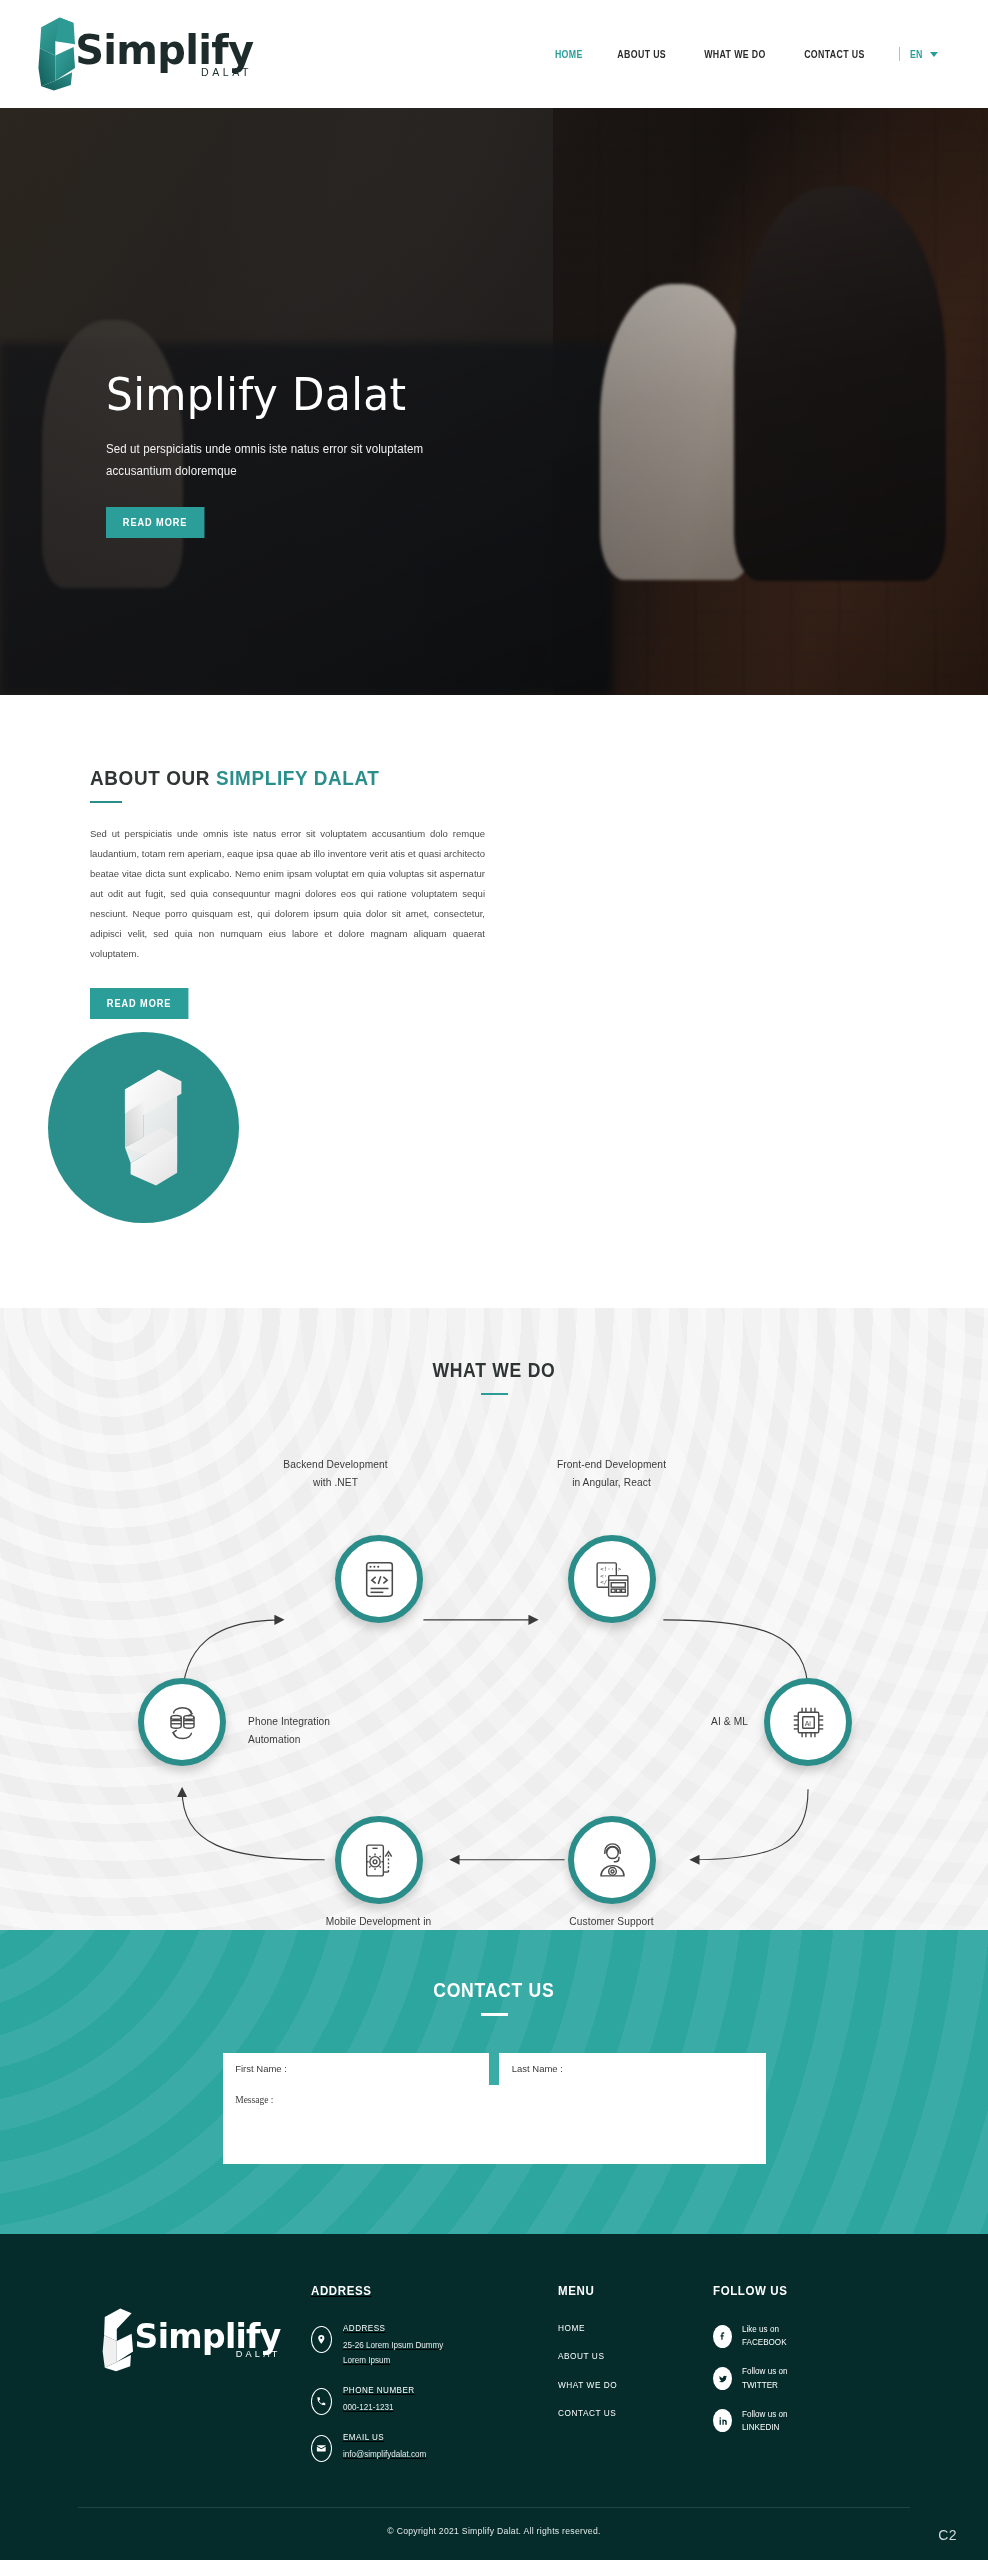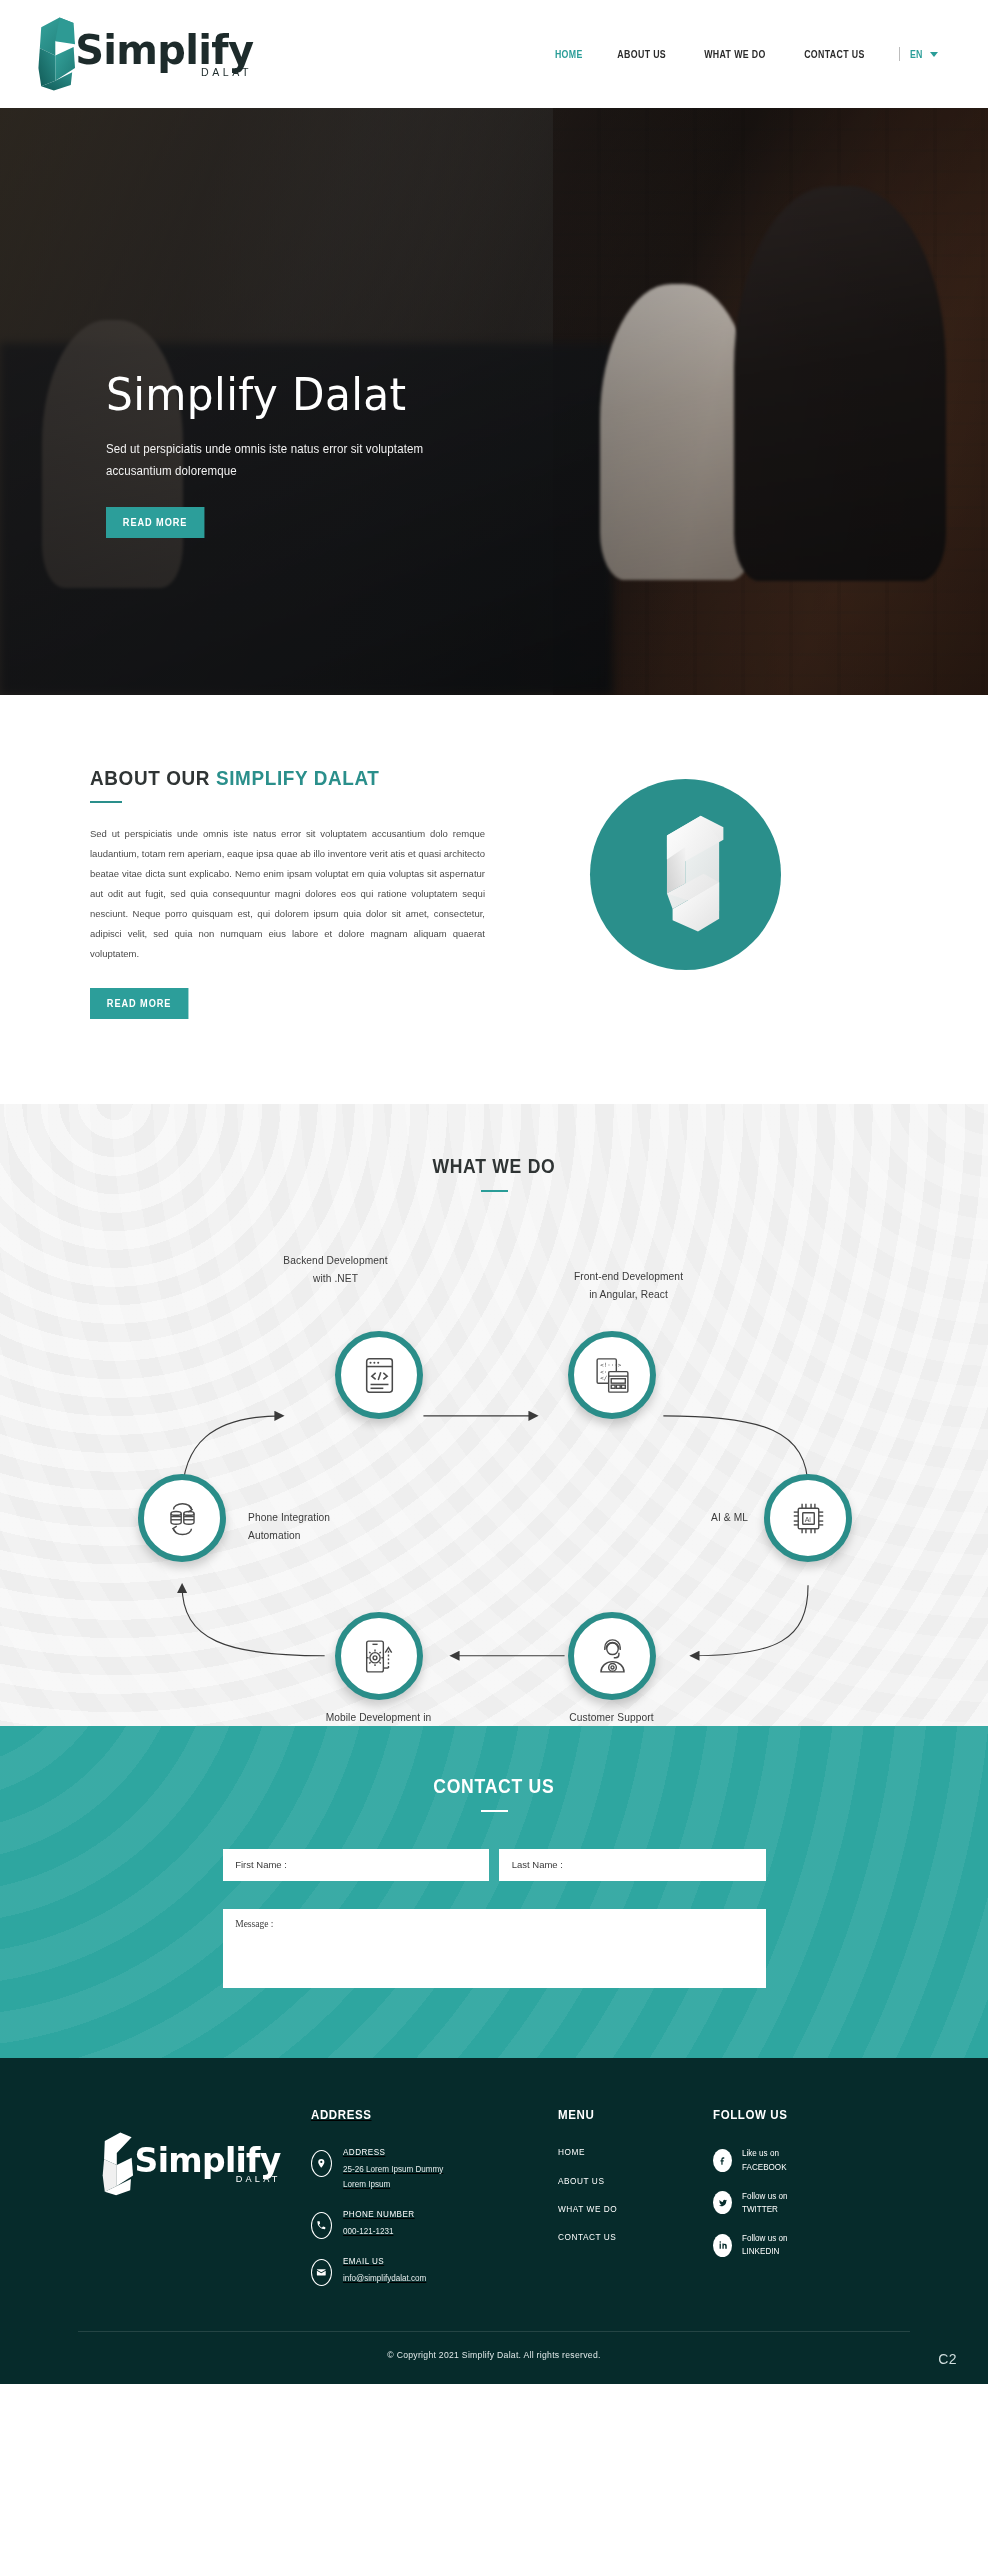--- a/index.html
+++ b/index.html
@@ -150,20 +150,21 @@
     transform: scaleX(.92);
     transform-origin: left;
   }
 
   
   .about {
     background: #ffffff;
     padding: 71px 0 85px 0;
     display: flex;
     align-items: flex-start;
+    flex-direction: column;
   }
   .about-left { width: 452px; margin-left: 90px; }
   .about-title {
     font-family: "Liberation Sans", sans-serif;
     font-size: 21px;
     font-weight: 700;
     color: #2f3434;
     letter-spacing: 0.7px;
     transform: scaleX(.9);
     transform-origin: left;
@@ -260,21 +261,21 @@
   }
   .contact-bg {
     position:absolute; inset:-20%;
     background: repeating-radial-gradient(circle at 10% -10%,
        rgba(255,255,255,0) 0 31px, rgba(255,255,255,.06) 31px 62px);
   }
   .contact-inner { position: relative; width: 543px; margin: 0 auto; }
   .sec-title.light { color: #ffffff; }
   .sec-rule.light { background: #ffffff; }
   .form { margin-top: 37px; }
-  .form-row { display: flex; gap: 10px; margin-bottom: 28px; }
+  .form-row { display: flex; gap: 10px; margin-bottom: 0; }
   .field {
     flex: 1;
     background: #ffffff;
     border: none;
     height: 32px;
     padding: 0 12.7px;
     font-family: "Liberation Sans", sans-serif;
     font-size: 9.5px;
     color: #3b3b3b;
     outline: none;
@@ -532,21 +533,21 @@
         <text x="13" y="29" font-size="9" fill="#4a4a4a" stroke="none" font-family="monospace">&lt;····&gt;</text>
         <text x="13" y="39" font-size="9" fill="#4a4a4a" stroke="none" font-family="monospace">&lt;/</text>
         <rect x="26" y="26" width="30" height="32" rx="2" fill="#fff"></rect>
         <line x1="26" y1="33" x2="56" y2="33"></line>
         <rect x="30" y="37" width="22" height="7"></rect>
         <rect x="30" y="47" width="6" height="5"></rect>
         <rect x="38" y="47" width="6" height="5"></rect>
         <rect x="46" y="47" width="6" height="5"></rect>
       </svg>
     </div>
-    <div class="node-label" style="left: 544px; top: 48px; white-space: pre-line; margin-top: 16px;">Front-end Development
+    <div class="node-label" style="left: 527px; top: 48px; white-space: pre-line;">Front-end Development
 in Angular, React</div>
 
     <div class="node" style="left:764px; top:270px;">
       <svg viewBox="0 0 64 64" fill="none" stroke="#4a4a4a" stroke-width="2.2">
         <rect x="16" y="16" width="32" height="32" rx="2"></rect>
         <rect x="23" y="23" width="18" height="18" rx="1"></rect>
         <text x="26" y="37" font-size="11" fill="#4a4a4a" stroke="none" font-family="sans-serif">Ai</text>
         <g stroke-width="2.2">
           <line x1="22" y1="16" x2="22" y2="9"></line>
             <line x1="28" y1="16" x2="28" y2="9"></line>

